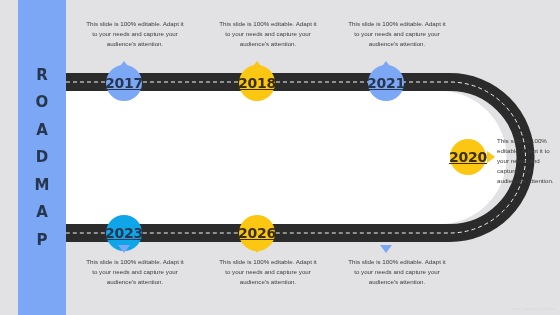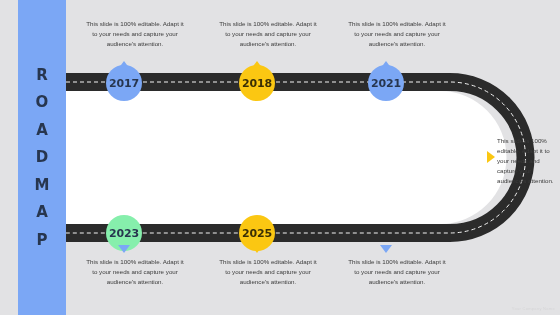--- a/index.html
+++ b/index.html
@@ -59,24 +59,25 @@
     position: absolute;
     width: 36px;
     height: 36px;
     border-radius: 50%;
     display: flex;
     align-items: center;
     justify-content: center;
   }
   .node-label {
     font-family: "DejaVu Sans", sans-serif;
-    font-size: 11px;
+    font-size: 14px;
     font-weight: 700;
     color: #27364f;
     letter-spacing: -0.2px;
+    text-decoration: underline;
   }
   .node.yellow .node-label { color: #3a2f05; }
 
   
   .pointer {
     position: absolute;
     width: 0;
     height: 0;
   }
   .pointer.up {
@@ -158,31 +159,34 @@
   <div class="node yellow" style="left:239px; top:65px; background:#fbc712;">
     <span class="node-label">2018</span>
   </div>
 
   <div class="desc" style="left:345px; top:19px;">This slide is 100% editable. Adapt it to your needs and capture your audience's attention.</div>
   <div class="pointer up" style="left:380px; top:61px; color:#7ba7f5;"></div>
   <div class="node blue" style="left:368px; top:65px; background:#7ba7f5;">
     <span class="node-label">2021</span>
   </div>
 
+  <div class="node yellow" style="left:450px; top:139px; background:#fbc712;">
+    <span class="node-label">2020</span>
+  </div>
   <div class="pointer right" style="left:487px; top:151px; color:#fbc712;"></div>
   <div class="desc side" style="left:497px; top:136px;">This slide is 100% editable. Adapt it to your needs and capture your audience's attention.</div>
 
-  <div class="node blue" style="left:106px; top:215px; background:#86efac;">
+  <div class="node blue" style="left:106px; top:215px; background:#0ea5e9;">
     <span class="node-label">2023</span>
   </div>
   <div class="pointer down" style="left:118px; top:245px; color:#7ba7f5;"></div>
   <div class="desc" style="left:83px; top:257px;">This slide is 100% editable. Adapt it to your needs and capture your audience's attention.</div>
 
   <div class="node yellow" style="left:239px; top:215px; background:#fbc712;">
-    <span class="node-label">2025</span>
+    <span class="node-label">2026</span>
   </div>
   <div class="pointer down" style="left:251px; top:245px; color:#fbc712;"></div>
   <div class="desc" style="left:216px; top:257px;">This slide is 100% editable. Adapt it to your needs and capture your audience's attention.</div>
 
   <div class="pointer down" style="left:380px; top:245px; color:#7ba7f5;"></div>
   <div class="desc" style="left:345px; top:257px;">This slide is 100% editable. Adapt it to your needs and capture your audience's attention.</div>
 
   <div id="watermark">Your Company Name</div>
 
 </div>

